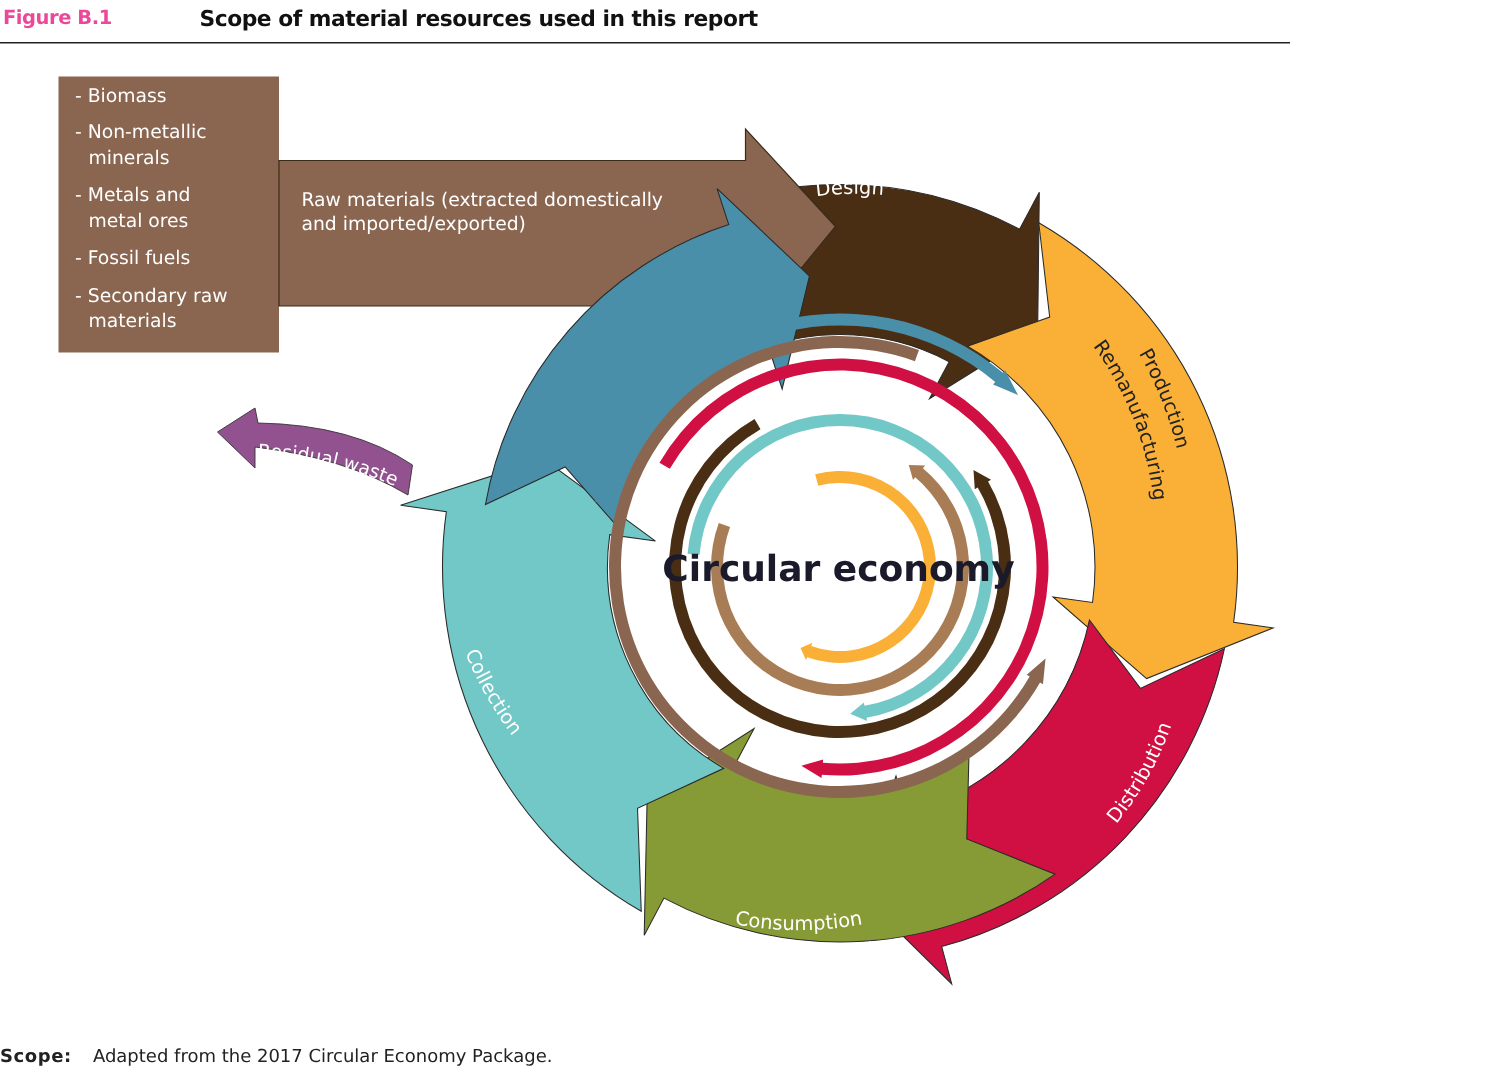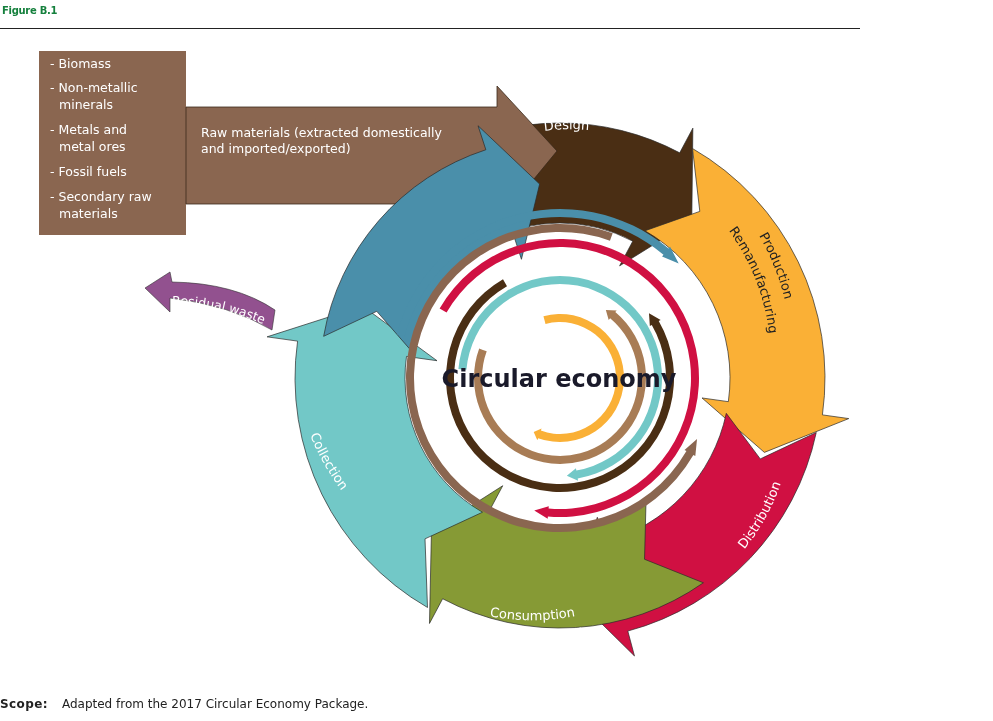--- a/index.html
+++ b/index.html
@@ -1,33 +1,34 @@
 <!DOCTYPE html>
 <html><head>
 <meta charset="utf-8">
 <style>
   html, body { margin: 0; padding: 0; background: #ffffff; }
   body { width: 993px; height: 721px; position: relative; overflow: hidden;
          font-family: "DejaVu Sans", "Liberation Sans", sans-serif; }
   .fig-header { position: absolute; left: 0; top: 2px; width: 860px; height: 26px;
                 border-bottom: 1.2px solid #222; }
-  .fig-num { position: absolute; left: 2px; top: 3px; font-weight: bold; font-size: 10px; color: #15803d;
+  .fig-num { position: absolute; left: 2px; top: 3px; font-weight: bold; font-size: 13px; color: #ec4899;
              font-family: "DejaVu Sans", sans-serif; letter-spacing: -0.3px; }
   .fig-title { position: absolute; left: 133px; top: 3px; font-weight: bold; font-size: 14.5px; color: #111;
                font-family: "DejaVu Sans", sans-serif; letter-spacing: -0.3px; }
   .source { position: absolute; left: 0; top: 697px; font-size: 12px; color: #222; }
   .source-label { font-weight: bold; margin-right: 14px; letter-spacing: 0.4px; }
   svg#diagram { position: absolute; left: 0; top: 0; }
   .resbox-text { font-size: 12.5px; fill: #ffffff; }
 </style>
 </head>
 <body>
 
 <div class="fig-header">
   <span class="fig-num">Figure B.1</span>
+  <span class="fig-title">Scope of material resources used in this report</span>
 </div>
 
 <svg id="diagram" width="993" height="721" viewBox="0 0 993 721">
   <defs>
     <path id="tp-design" d="M 445 175 A 195 195 0 0 1 690 170"></path>
     <path id="tp-prod1" d="M 742 210 A 240 240 0 0 1 790 330"></path>
     <path id="tp-prod2" d="M 722 222 A 215 215 0 0 1 770 345"></path>
     <path id="tp-dist" d="M 735 560 A 215 215 0 0 0 785 470"></path>
     <path id="tp-cons1" d="M 465 610 A 230 230 0 0 0 600 610"></path>
     <path id="tp-cons2" d="M 455 630 A 250 250 0 0 0 610 630"></path>

